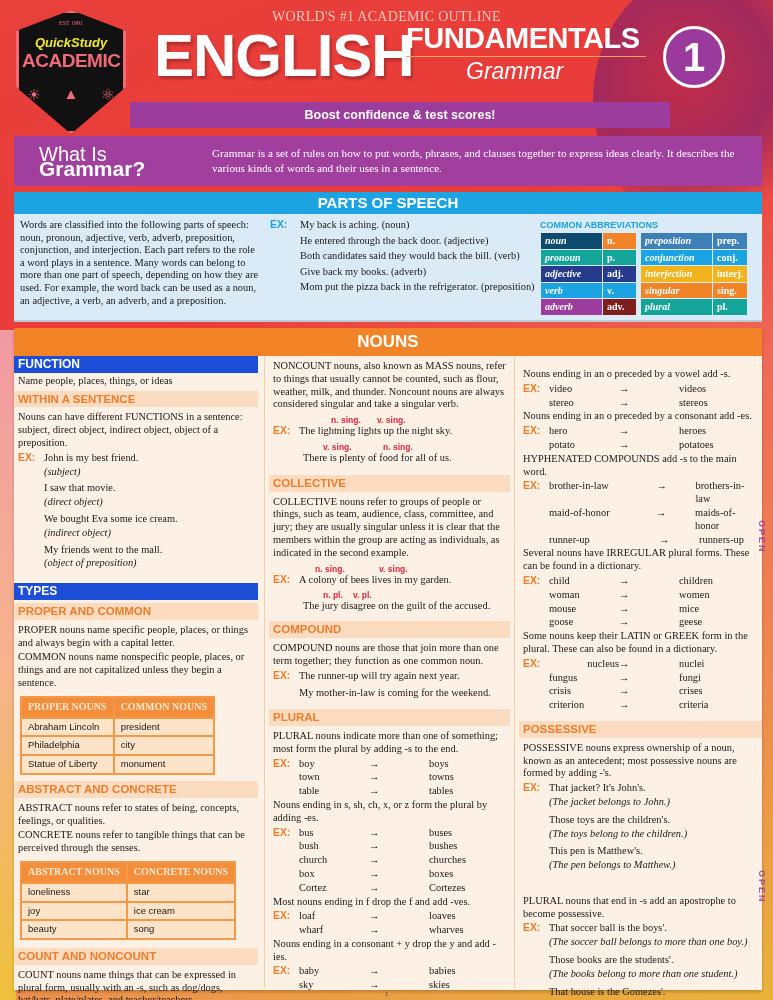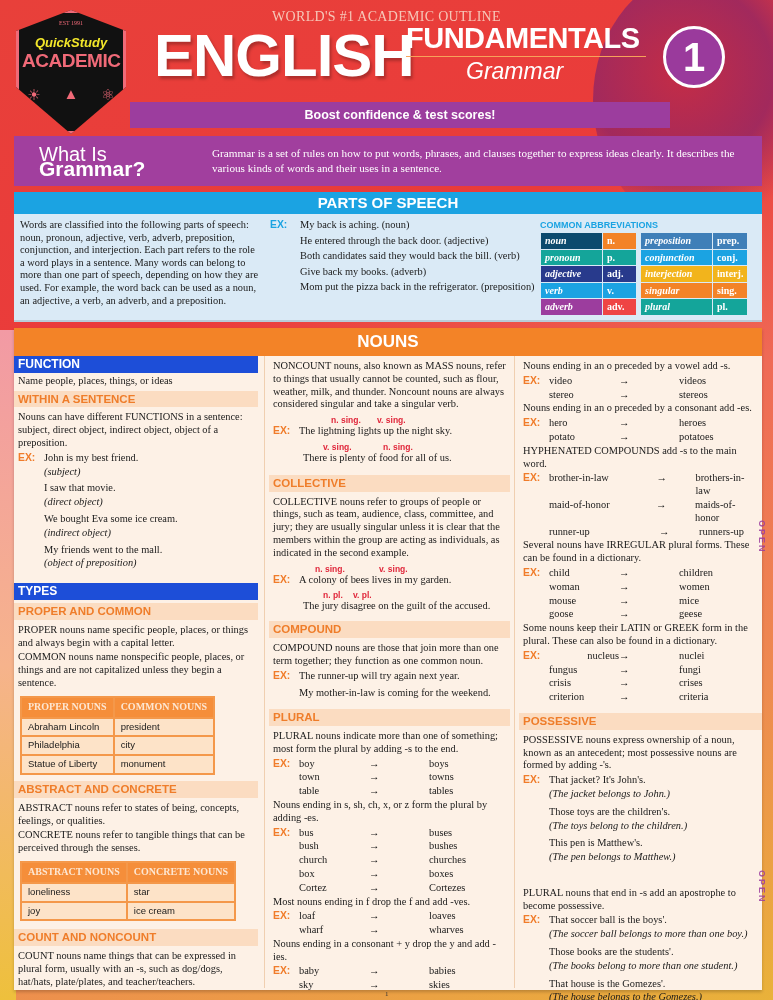--- a/index.html
+++ b/index.html
@@ -141,21 +141,21 @@
           <tr>
             <td class="w" style="background: rgb(40, 58, 140);">adjective</td>
             <td class="a" style="background: rgb(40, 58, 140);">adj.</td>
           </tr>
           <tr>
             <td class="w" style="background: rgb(27, 163, 226);">verb</td>
             <td class="a" style="background: rgb(27, 163, 226);">v.</td>
           </tr>
           <tr>
             <td class="w" style="background: rgb(156, 61, 158);">adverb</td>
-            <td class="a" style="background: #ef4444;">adv.</td>
+            <td class="a" style="background: #7f1d1d;">adv.</td>
           </tr>
         </tbody>
       </table>
     <table class="r" id="abbrR">
         <tbody>
           <tr>
             <td class="w" style="background: rgb(63, 127, 184);">preposition</td>
             <td class="a" style="background: rgb(63, 127, 184);">prep.</td>
           </tr>
           <tr>
@@ -234,20 +234,24 @@
         <th>CONCRETE NOUNS</th>
       </tr>
       <tr>
         <td class="ind">loneliness</td>
         <td>star</td>
       </tr>
       <tr>
         <td class="ind">joy</td>
         <td>ice cream</td>
       </tr>
+      <tr>
+        <td class="ind">beauty</td>
+        <td>song</td>
+      </tr>
     </tbody>
       </table>
     <div class="h-sub" style="margin-top:8px">COUNT AND NONCOUNT</div>
     <div class="p">COUNT nouns name things that can be expressed in plural form, usually with an -s, such as dog/dogs, hat/hats, plate/plates, and teacher/teachers.</div>
   </div>
 
   <div class="col col2">
     <div class="p" style="margin-top:4px">NONCOUNT nouns, also known as MASS nouns, refer to things that usually cannot be counted, such as flour, weather, milk, and thunder. Noncount nouns are always considered singular and take a singular verb.</div>
     <div class="tagrow" style="margin-top:3px">
       <span class="tag" style="left:62px">n. sing.</span>
@@ -372,21 +376,21 @@
               <span class="a" style="width: 70px;">sky</span>
               <span class="arr" style="width: 60px;">→</span>
               <span>skies</span>
             </div>
           </div>
         </div>
       </div>
   </div>
 
   <div class="col col3">
-    <div id="pluralB" style="margin-top:4px">
+    <div id="pluralB" style="margin-top:12px">
         <div class="p">Nouns ending in an o preceded by a vowel add -s.</div>
         <div class="exblock">
           <span class="exo">EX:</span>
           <div class="items">
             <div class="pl-row">
               <span class="a" style="width: 70px;">video</span>
               <span class="arr" style="width: 60px;">→</span>
               <span>videos</span>
             </div>
             <div class="pl-row">

